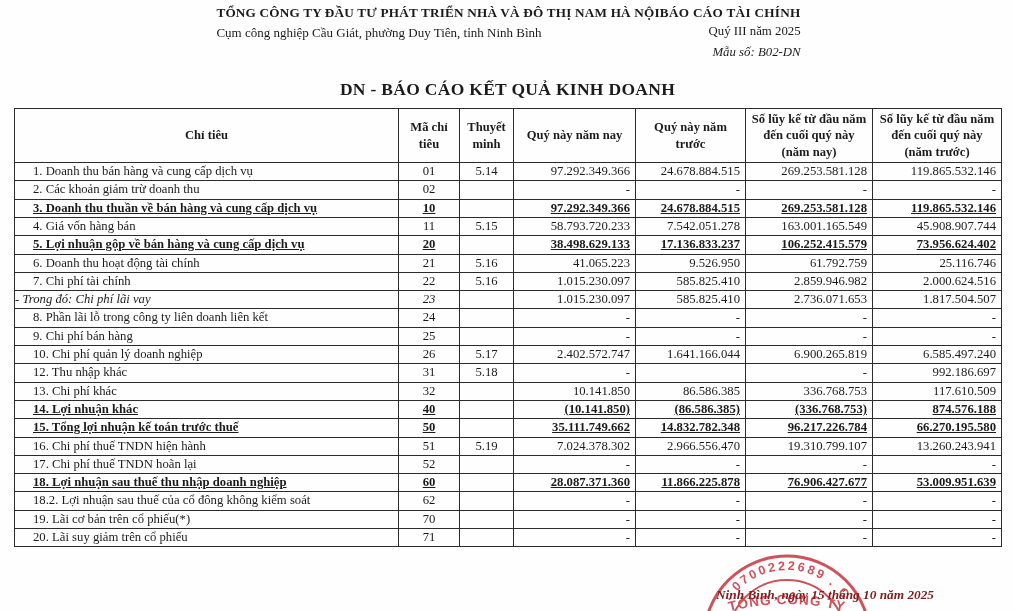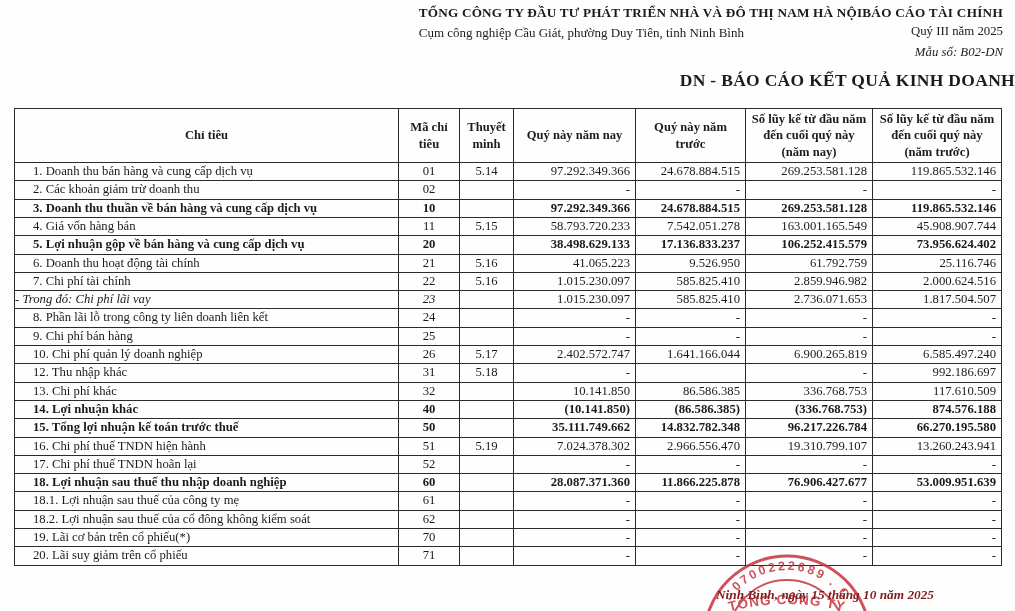--- a/index.html
+++ b/index.html
@@ -7,31 +7,31 @@
   body {
     width: 1015px; height: 611px;
     position: relative;
     background: #fefefe;
     font-family: "Liberation Serif", "DejaVu Serif", serif;
     color: #1b1b1b;
     overflow: hidden;
   }
   .header-bar {
     position: absolute; top: 5px; left: 14px; width: 989px;
-    display: flex; justify-content: flex-end; align-items: flex-start;
+    display: flex; justify-content: center; align-items: flex-start;
   }
   .company-name { font-weight: bold; font-size: 13.2px; letter-spacing: .2px; }
   .company-address { font-size: 13px; margin-top: 4px; }
   .report-meta { text-align: right; }
   .report-type { font-weight: bold; font-size: 13.2px; letter-spacing: .3px; }
   .report-period { font-size: 12.8px; margin-top: 3px; }
   .form-no { font-size: 12.8px; font-style: italic; margin-top: 6px; }
   .doc-title {
-    position: absolute; top: 70px; left: 0; width: 100%;
-    text-align: right; font-weight: bold; font-size: 17.5px; letter-spacing: .3px;
+    position: absolute; top: 79px; left: 0; width: 100%;
+    text-align: center; font-weight: bold; font-size: 17.5px; letter-spacing: .3px;
   }
   table.report-table {
     position: absolute; top: 108px; left: 14px;
     width: 987px; border-collapse: collapse; table-layout: fixed;
   }
   .report-table th, .report-table td {
     border: 1px solid #2b2b2b;
   }
   .report-table { border: 1.5px solid #222; }
   thead th {
@@ -40,21 +40,21 @@
   }
   tbody td {
     font-size: 12.7px; height: 18.3px; line-height: 1.05;
     padding: 0 4px; vertical-align: middle;
     white-space: nowrap; overflow: hidden;
   }
   td.label { text-align: left; padding-left: 18px; }
   td.code  { text-align: center; }
   td.note  { text-align: center; }
   td.num   { text-align: right; padding-right: 5px; }
-  tr.bold td { font-weight: bold; }
+  tr.bold td { font-weight: bold; text-decoration: underline; }
   tr.bold td { border-top-width: 1.5px; border-bottom-width: 1.5px; }
   tr.italic td.label, tr.italic td.code { font-style: italic; }
   tr.italic td.label { padding-left: 0; }
   .footer-date {
     position: absolute; top: 587px; left: 660px; width: 330px;
     text-align: center; font-style: italic; font-weight: bold;
     font-size: 13.3px; z-index: 3; color: #7f1d1d;
   }
   .stamp {
     position: absolute; left: 697px; top: 549px; z-index: 2; opacity: .85;
@@ -255,29 +255,20 @@
       <tr class="bold">
         <td class="label">18. Lợi nhuận sau thuế thu nhập doanh nghiệp</td>
         <td class="code">60</td>
         <td class="note"></td>
         <td class="num">28.087.371.360</td>
         <td class="num">11.866.225.878</td>
         <td class="num">76.906.427.677</td>
         <td class="num">53.009.951.639</td>
       </tr>
       <tr class="normal">
-        <td class="label">18.1. Lợi nhuận sau thuế của công ty mẹ</td>
-        <td class="code">61</td>
-        <td class="note"></td>
-        <td class="num">-</td>
-        <td class="num">-</td>
-        <td class="num">-</td>
-        <td class="num">-</td>
-      </tr>
-      <tr class="normal">
         <td class="label">18.2. Lợi nhuận sau thuế của cổ đông không kiểm soát</td>
         <td class="code">62</td>
         <td class="note"></td>
         <td class="num">-</td>
         <td class="num">-</td>
         <td class="num">-</td>
         <td class="num">-</td>
       </tr>
       <tr class="normal">
         <td class="label">19. Lãi cơ bản trên cổ phiếu(*)</td>

